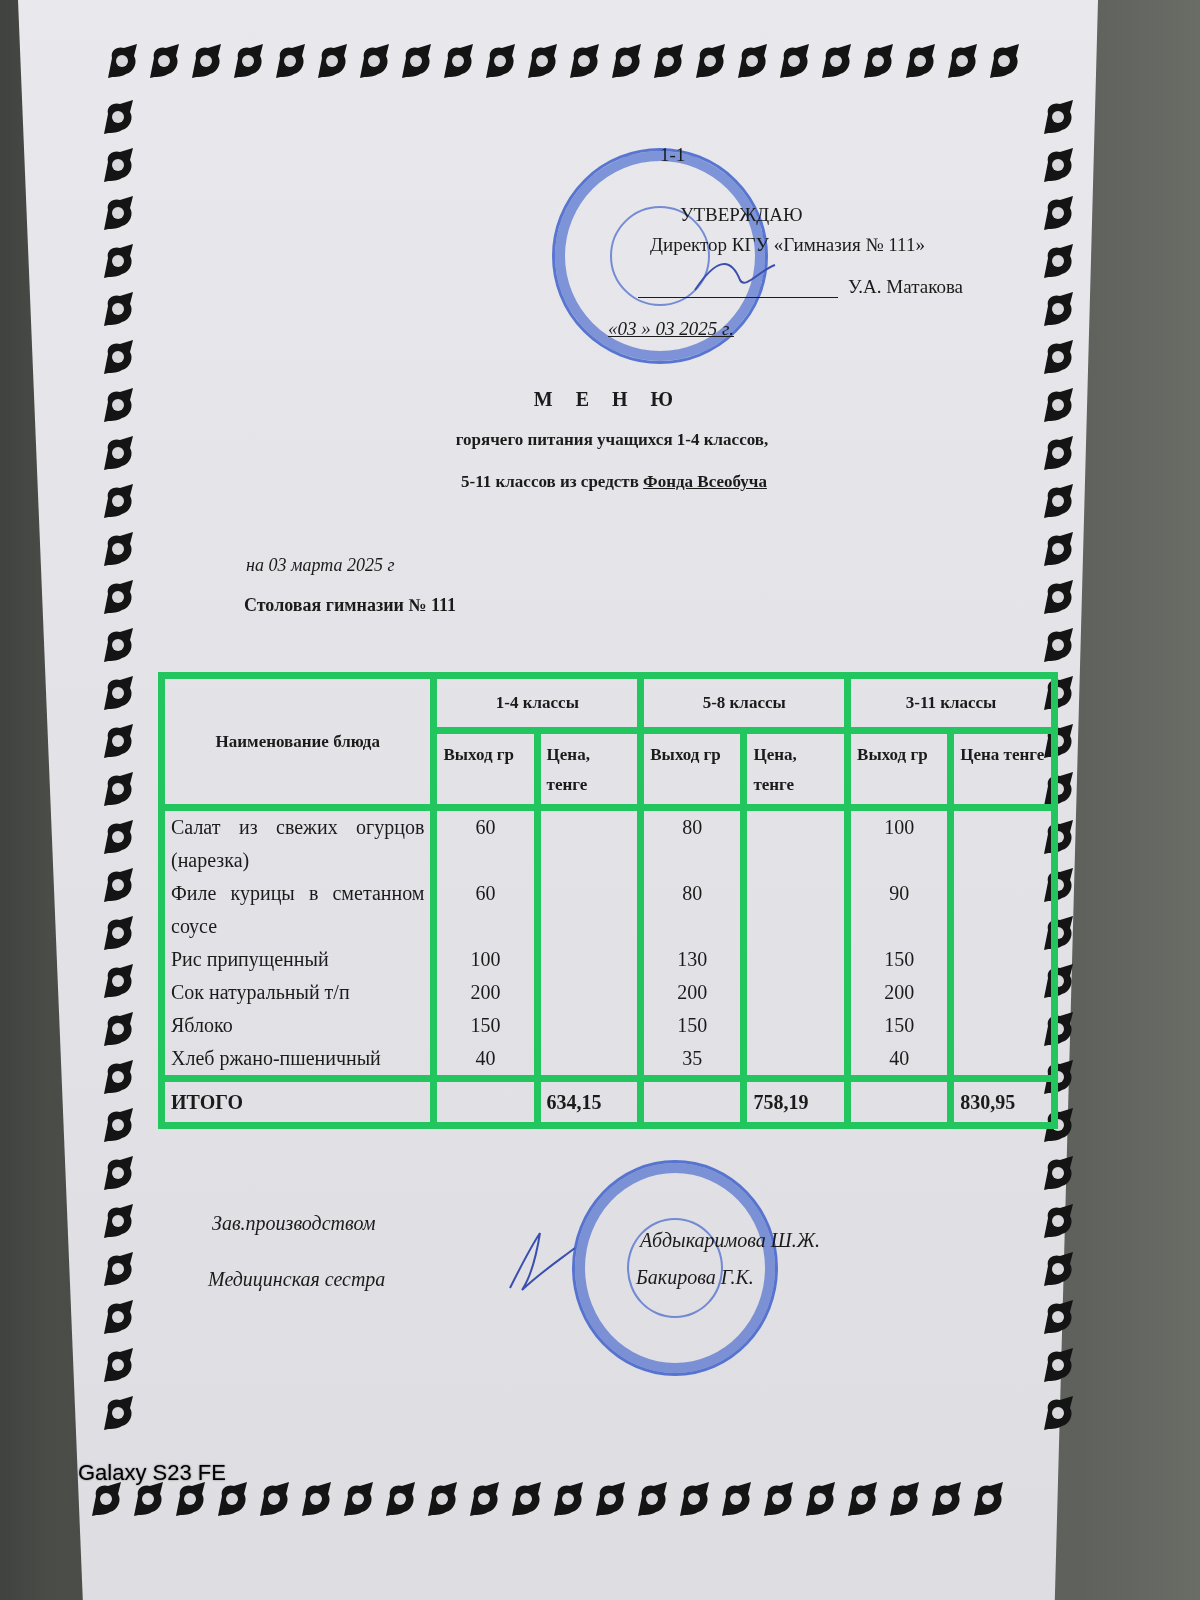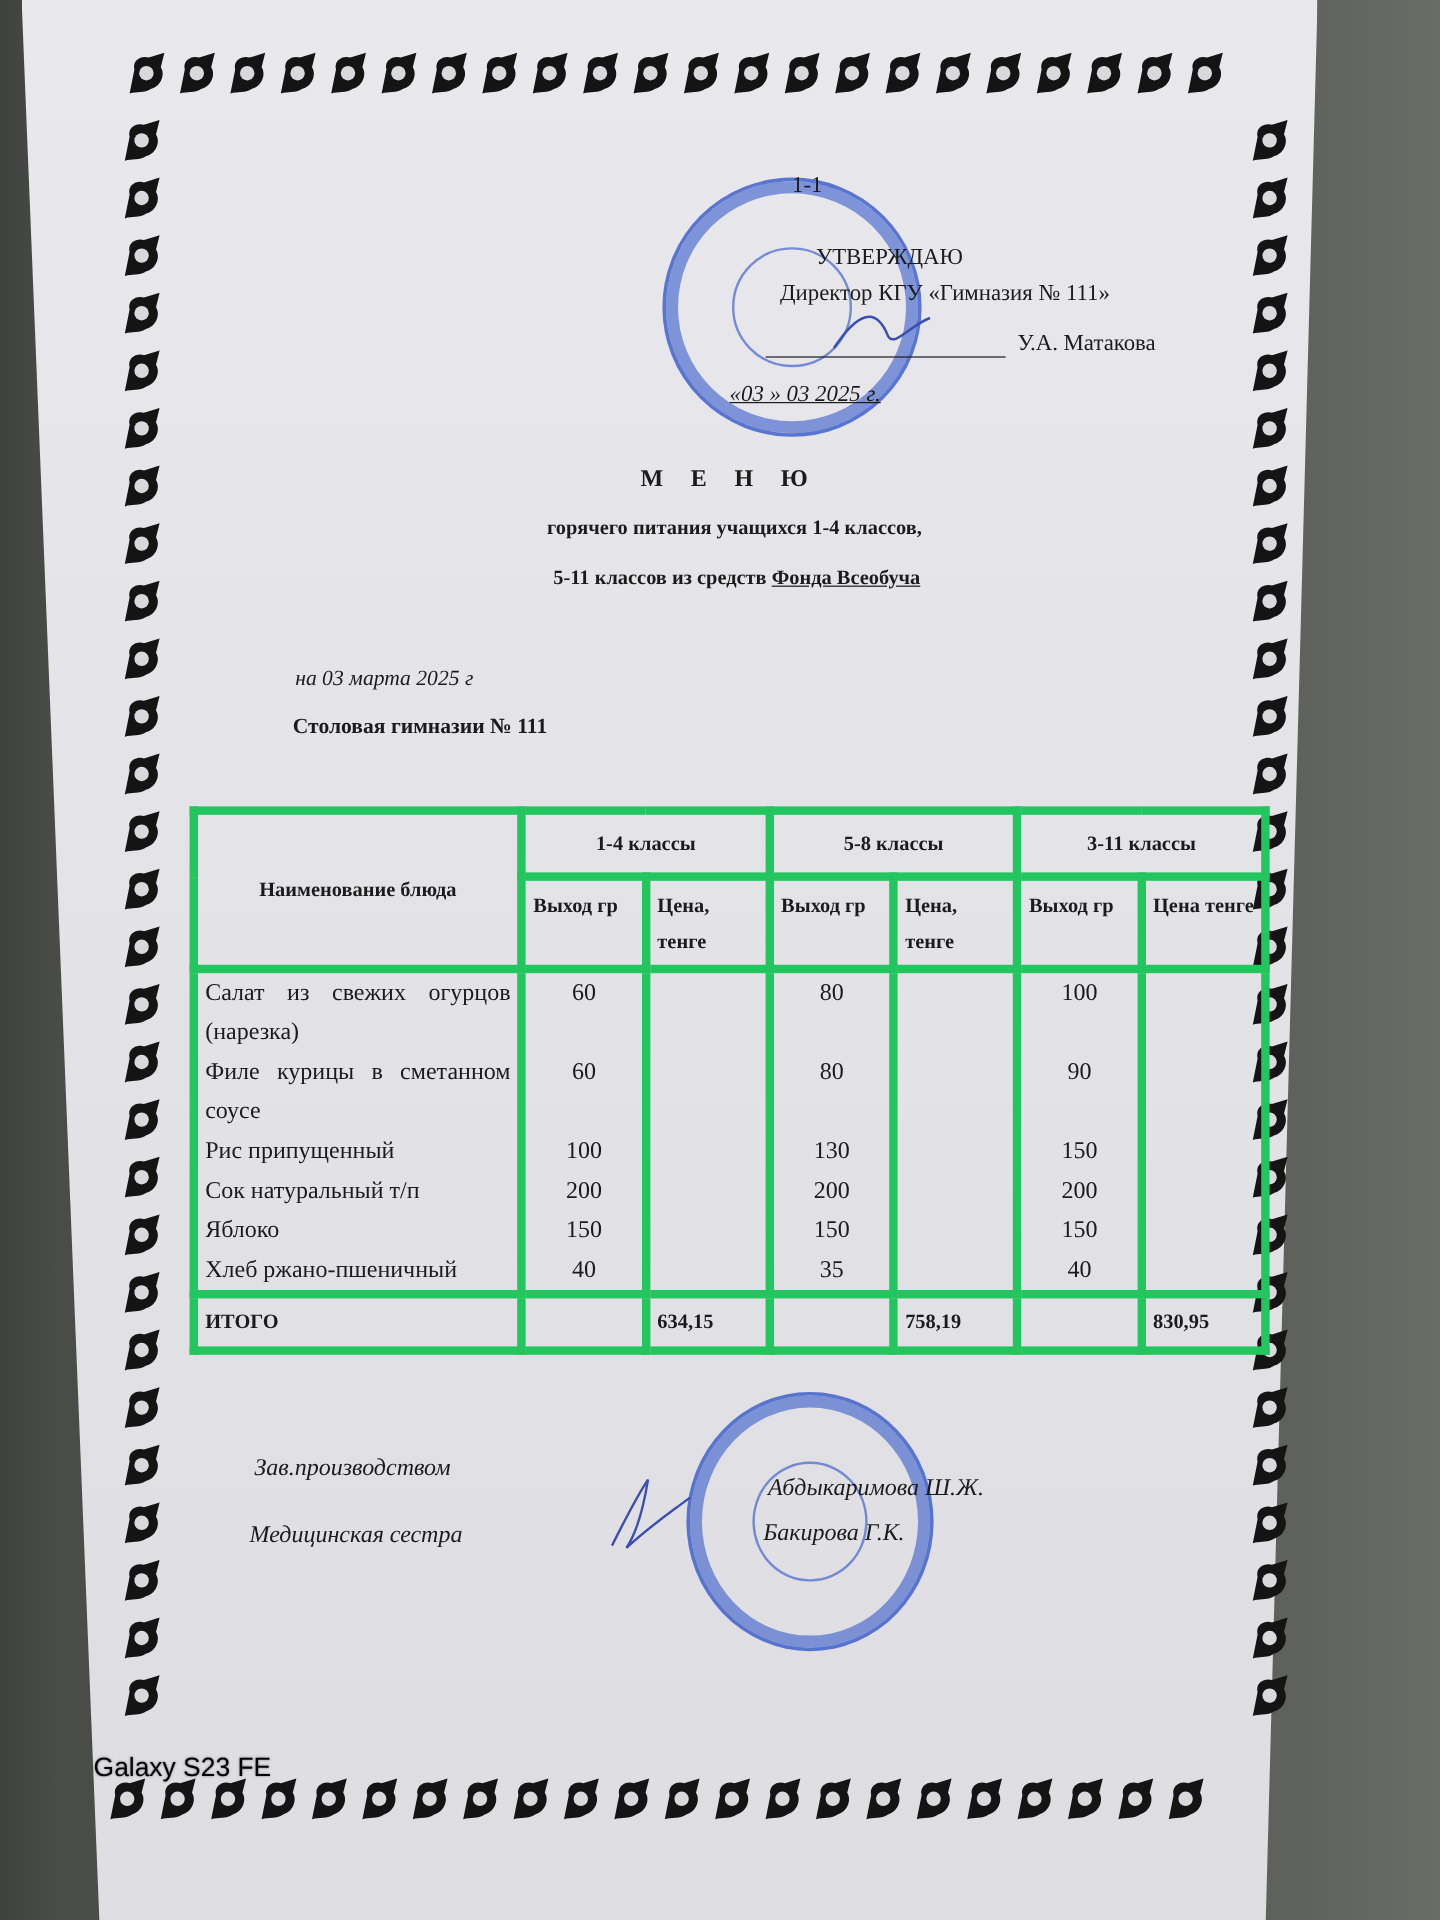--- a/index.html
+++ b/index.html
@@ -54,21 +54,21 @@
     font-size: 20px; width: 900px;
   }
   table.menu th, table.menu td { border: 7px solid #22c55e; padding: 0 6px; vertical-align: top; }
   table.menu th { font-weight: bold; font-size: 17px; }
   .th-name { width: 268px; vertical-align: middle !important; text-align: center; height: 118px; }
   .th-group { height: 48px; vertical-align: middle !important; text-align: center; }
   .th-sub { text-align: left; height: 64px; padding-top: 6px !important; line-height: 30px; }
   .col-w { width: 88px; } .col-p { width: 88px; }
   td.dish { text-align: justify; text-align-last: left; line-height: 33px; padding-top: 6px; }
   td.num { text-align: center; line-height: 33px; padding-top: 6px; }
-  tr.total td { font-weight: bold; font-size: 17px; height: 40px; vertical-align: middle; }
+  tr.total td { font-weight: bold; font-size: 20px; height: 40px; vertical-align: middle; }
   tr.total td.price { text-align: left; }
 
   .sign { position: absolute; font-size: 20px; font-style: italic; }
   .s1-role { left: 212px; top: 1212px; }
   .s1-name { left: 640px; top: 1210px; margin-top: 19px; }
   .s2-role { left: 208px; top: 1268px; }
   .s2-name { left: 636px; top: 1266px; }
 
   .camera-mark {
     position: absolute; left: 78px; top: 1460px; font-family: Liberation Sans, sans-serif;

